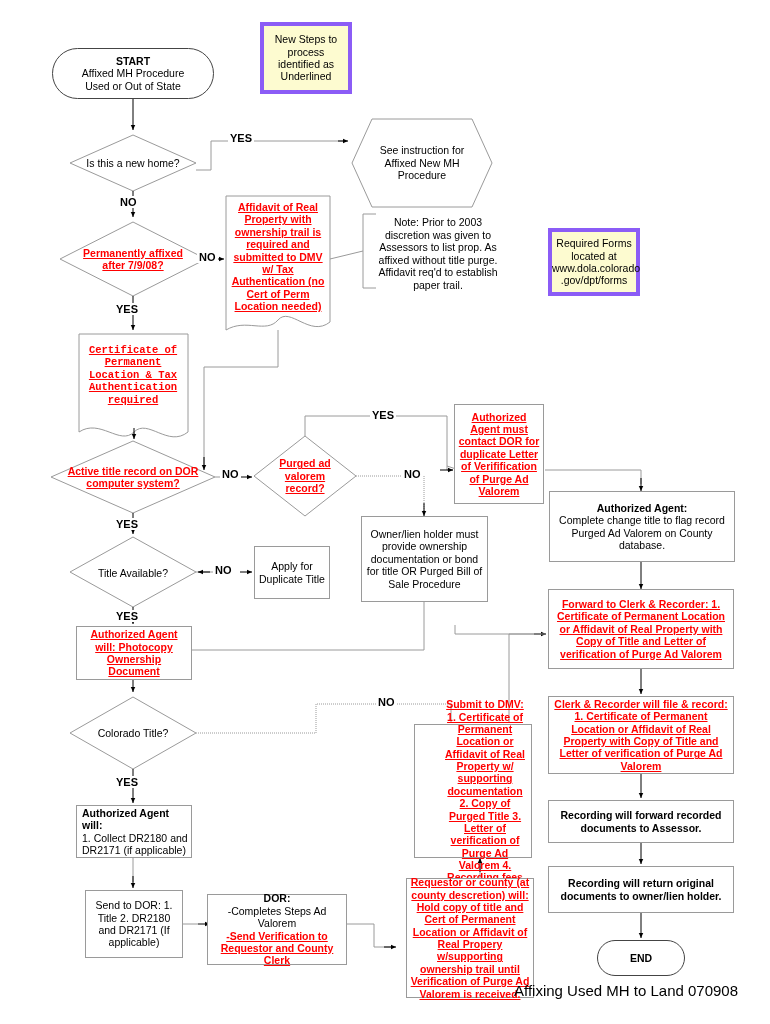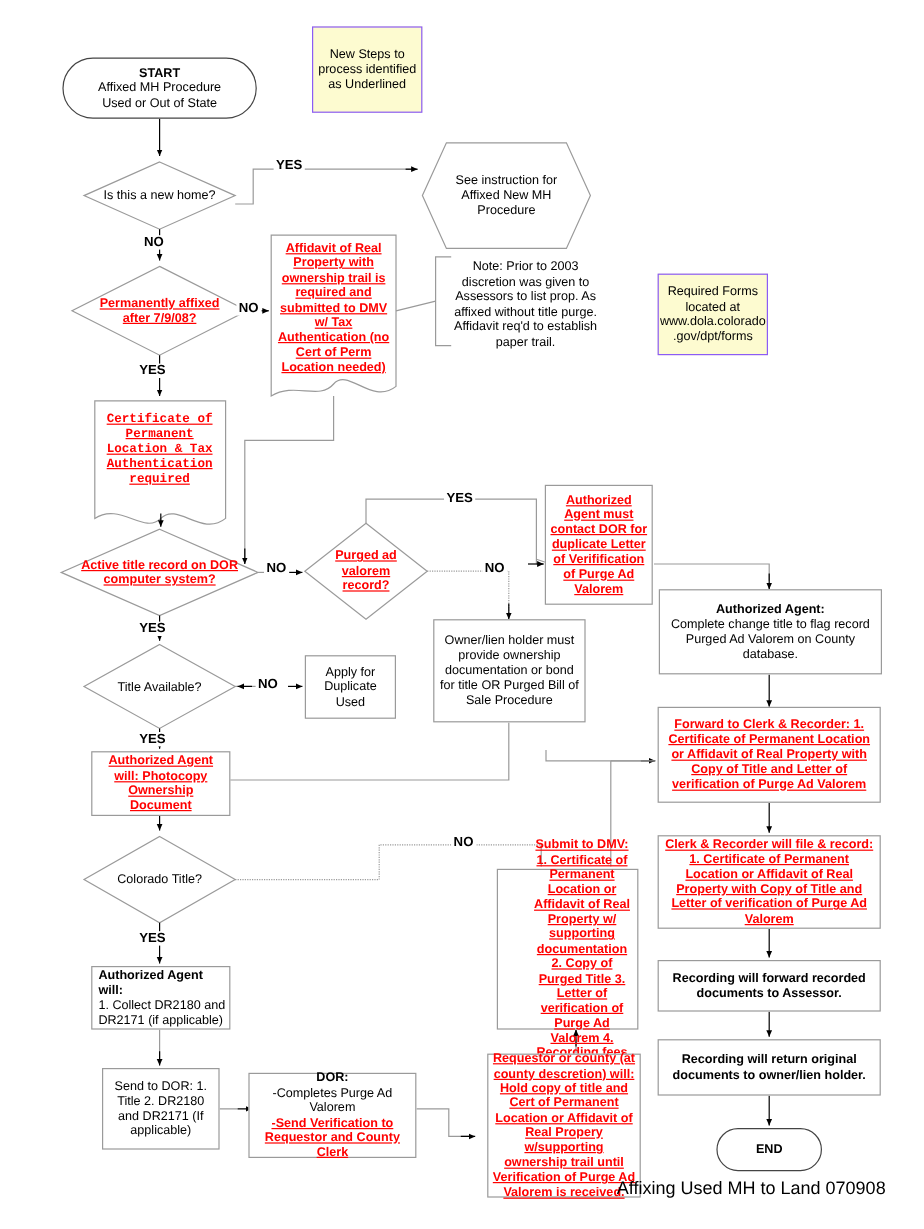--- a/index.html
+++ b/index.html
@@ -9,21 +9,21 @@
 
   .node{position:absolute;box-sizing:border-box;display:flex;align-items:center;
         justify-content:center;text-align:center;line-height:1.18;}
   .node .txt{width:100%;padding:0 3px;}
 
   
   .rect{border:1px solid #9a9a9a;background:#fff;}
   
   .term{border:1px solid #444;background:#fff;border-radius:28px;}
   
-  .sticky{background:#fdfbd0;border:1px solid #8b5cf6;}
+  .sticky{background:#fdfbd0;border:4px solid #8b5cf6;}
   
   .free{background:transparent;}
 
   .blk{color:#000;font-size:10.5px;}
   .blk-b{color:#000;font-size:10.5px;font-weight:bold;}
   .red{color:#ff0000;font-weight:bold;font-size:10.5px;text-decoration:underline;}
   .lbl{position:absolute;color:#000;font-weight:bold;font-size:11px;
        font-family:"Liberation Sans",sans-serif;background:#fff;padding:0 2px;}
   .foot{position:absolute;color:#000;font-size:15px;}
   .note-txt{position:absolute;font-size:10.5px;color:#000;text-align:center;line-height:1.2;}
@@ -197,21 +197,21 @@
 
   <div class="node rect" style="left:361px;top:516px;width:127px;height:86px;">
     <div class="txt blk">Owner/lien holder must provide ownership documentation or bond for title OR Purged Bill of Sale Procedure</div>
   </div>
 
   <div class="node free" style="left:82px;top:564px;width:102px;height:18px;align-items:center;">
     <div class="txt blk">Title Available?</div>
   </div>
 
   <div class="node rect" style="left:254px;top:546px;width:76px;height:53px;">
-    <div class="txt blk">Apply for Duplicate Used</div>
+    <div class="txt blk">Apply for Duplicate Title</div>
   </div>
 
   <div class="node rect" style="left:76px;top:626px;width:116px;height:54px;">
     <div class="txt red">Authorized Agent will: Photocopy Ownership Document</div>
   </div>
 
   <div class="node free" style="left:84px;top:725px;width:98px;height:16px;">
     <div class="txt blk">Colorado Title?</div>
   </div>
 
@@ -222,21 +222,21 @@
     </div>
   </div>
 
   <div class="node rect" style="left:85px;top:890px;width:98px;height:68px;">
     <div class="txt blk">Send to DOR: 1. Title 2. DR2180 and DR2171 (If applicable)</div>
   </div>
 
   <div class="node rect" style="left:207px;top:894px;width:140px;height:71px;">
     <div class="txt">
       <div class="blk-b">DOR:</div>
-      <div class="blk">-Completes Purge Ad Valorem</div>
+      <div class="blk">-Completes Steps Ad Valorem</div>
       <div class="red">-Send Verification to Requestor and County Clerk</div>
     </div>
   </div>
 
   <div class="node rect" style="left:414px;top:724px;width:118px;height:134px;padding-left:24px;">
     <div class="txt red">Submit to DMV: 1. Certificate of Permanent Location or Affidavit of Real Property w/ supporting documentation 2. Copy of Purged Title 3. Letter of verification of Purge Ad Valorem 4. Recording fees</div>
   </div>
 
   <div class="node rect" style="left:406px;top:878px;width:128px;height:120px;">
     <div class="txt red">Requestor or county (at county descretion) will: Hold copy of title and Cert of Permanent Location or Affidavit of Real Propery w/supporting ownership trail until Verification of Purge Ad Valorem is received.</div>

